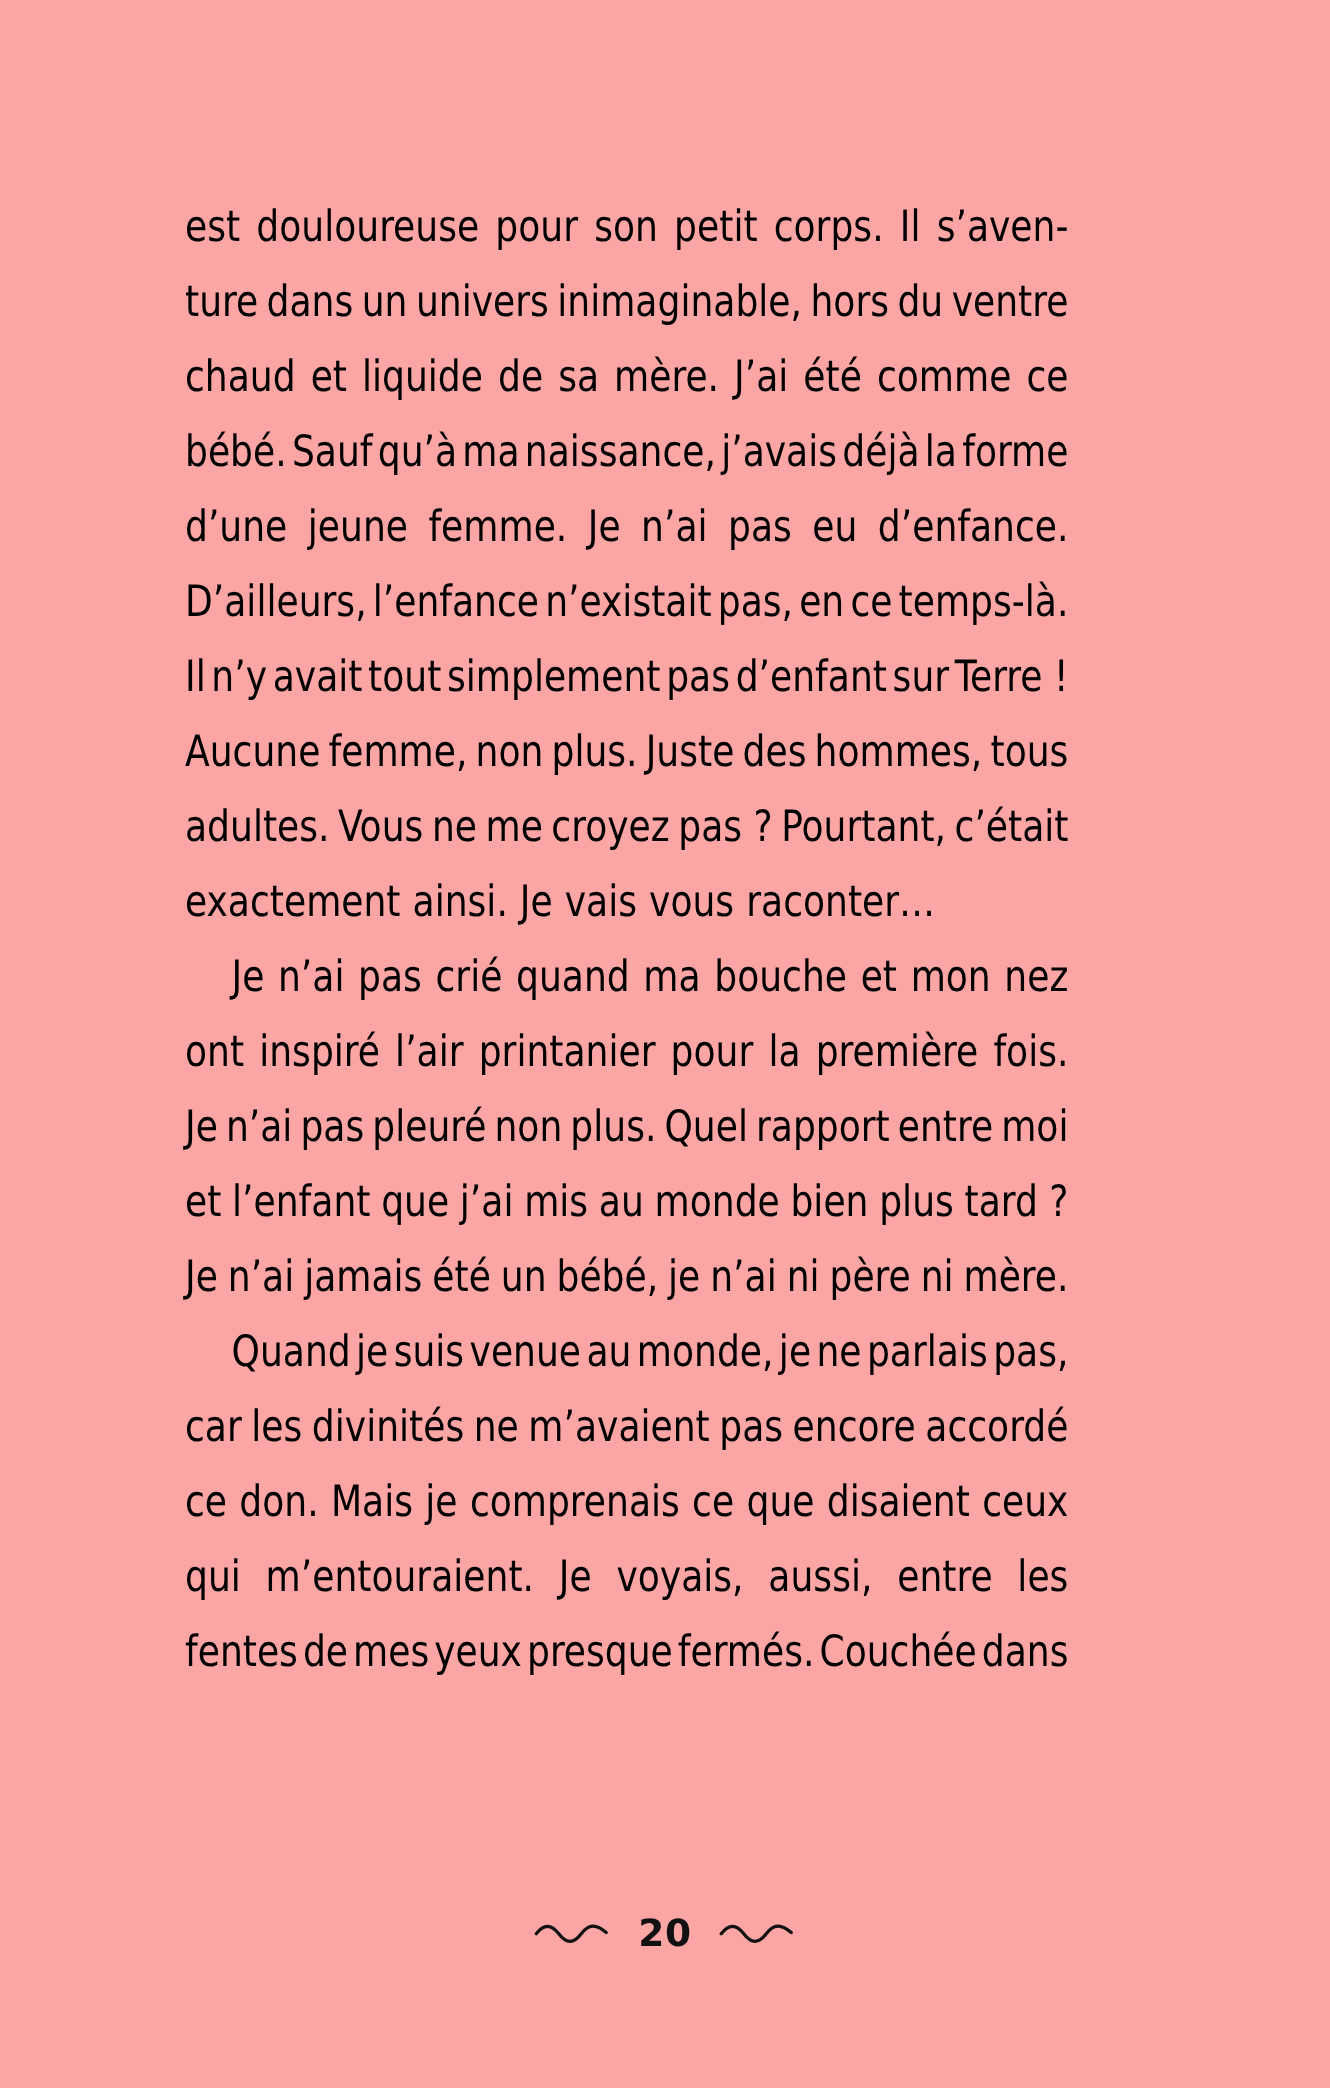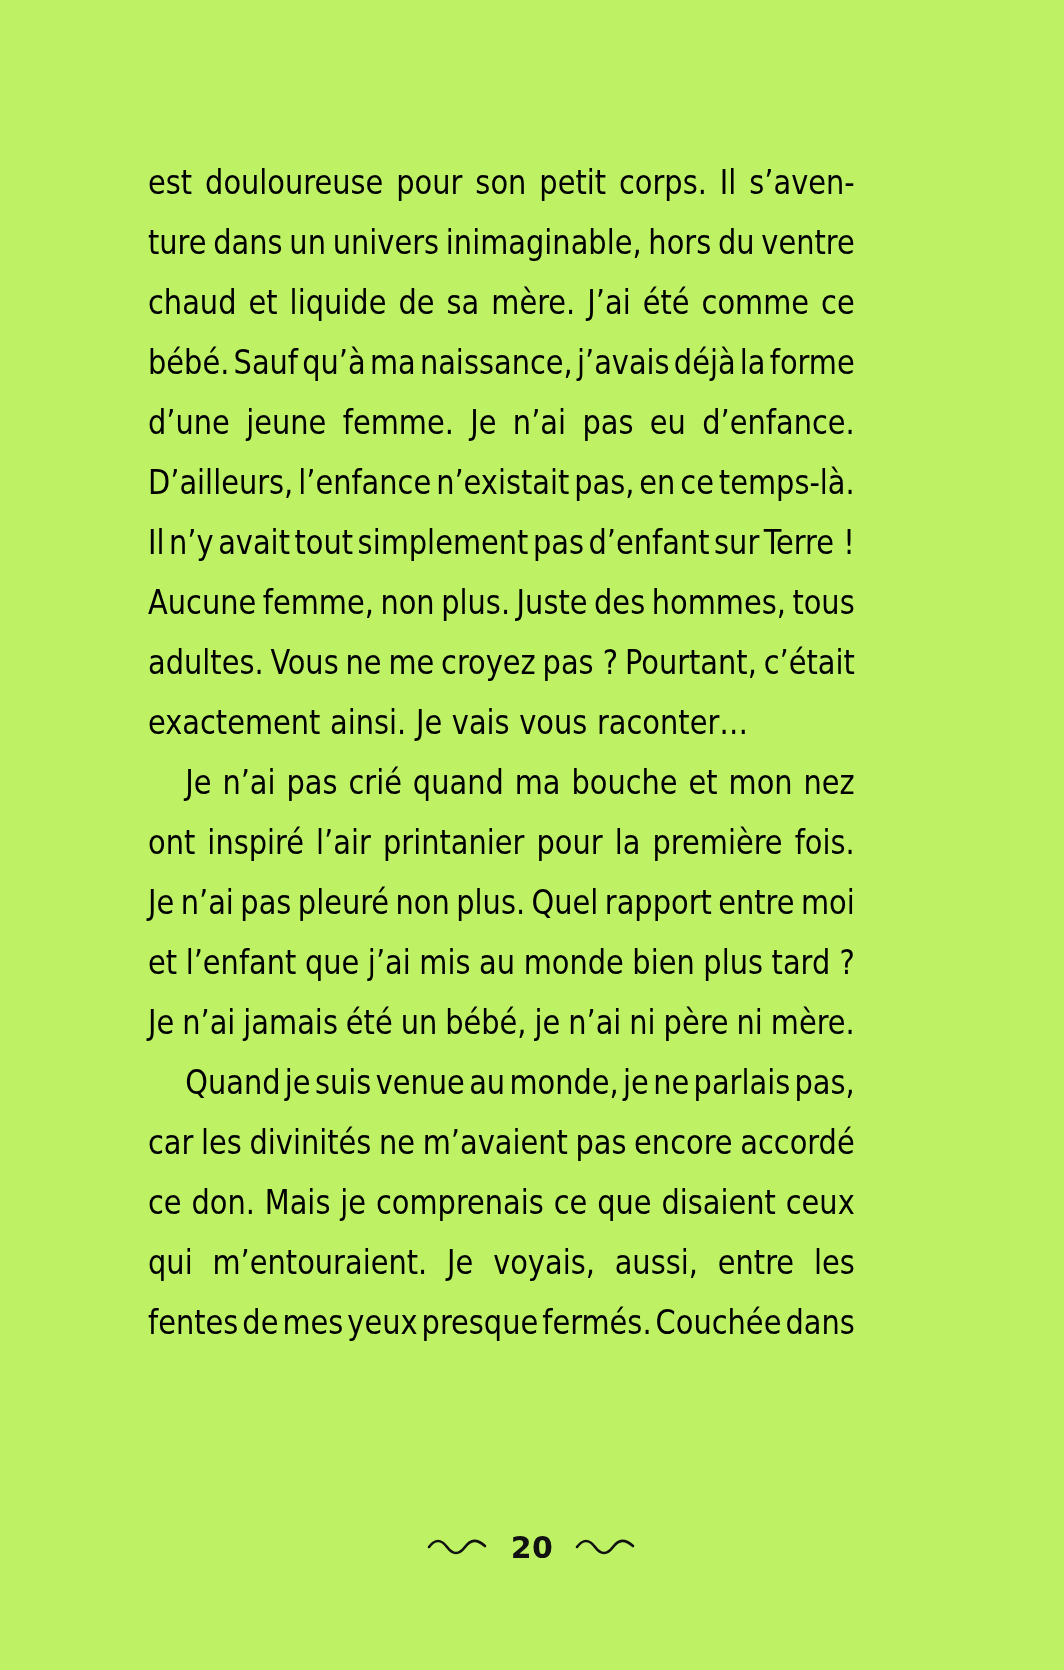--- a/index.html
+++ b/index.html
@@ -13,21 +13,21 @@
     position: relative;
     font-family: "DejaVu Sans Condensed", "Liberation Sans Narrow", "Liberation Sans", sans-serif;
     color: #000000;
     overflow: hidden;
   }
   #page {
     position: absolute;
     left: 0; top: 0;
     width: 1064px;
     height: 1670px;
-    background: #bef264;
+    background: #fca5a5;
     text-decoration: underline;
   }
   #text-column {
     position: absolute;
     left: 148px;
     top: 152px;
     width: 706px;
   }
   .para {
     margin: 0;

